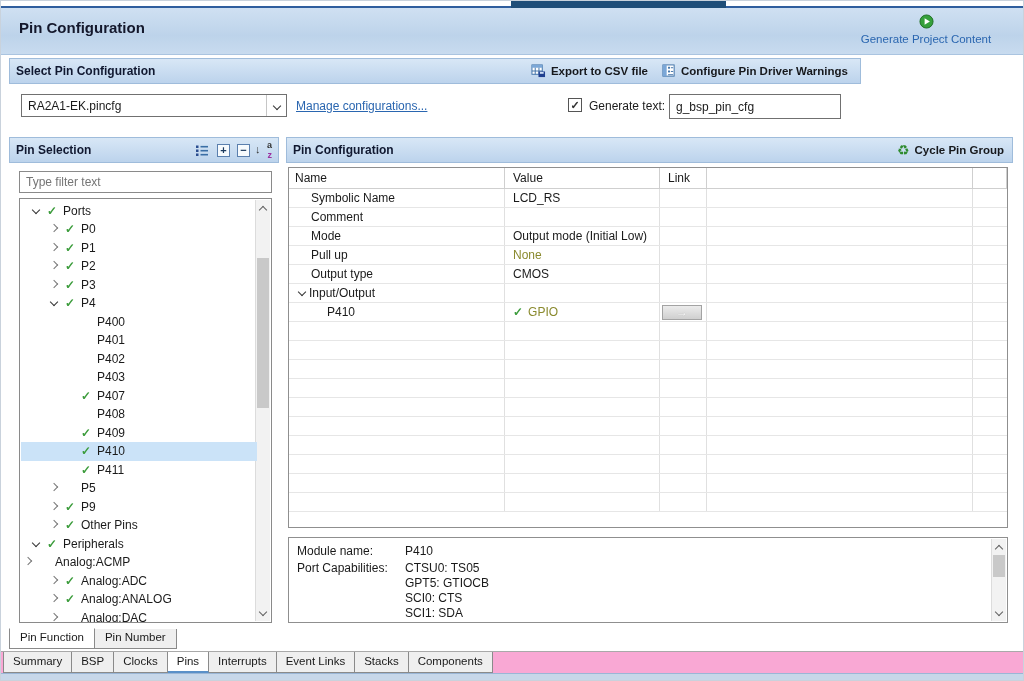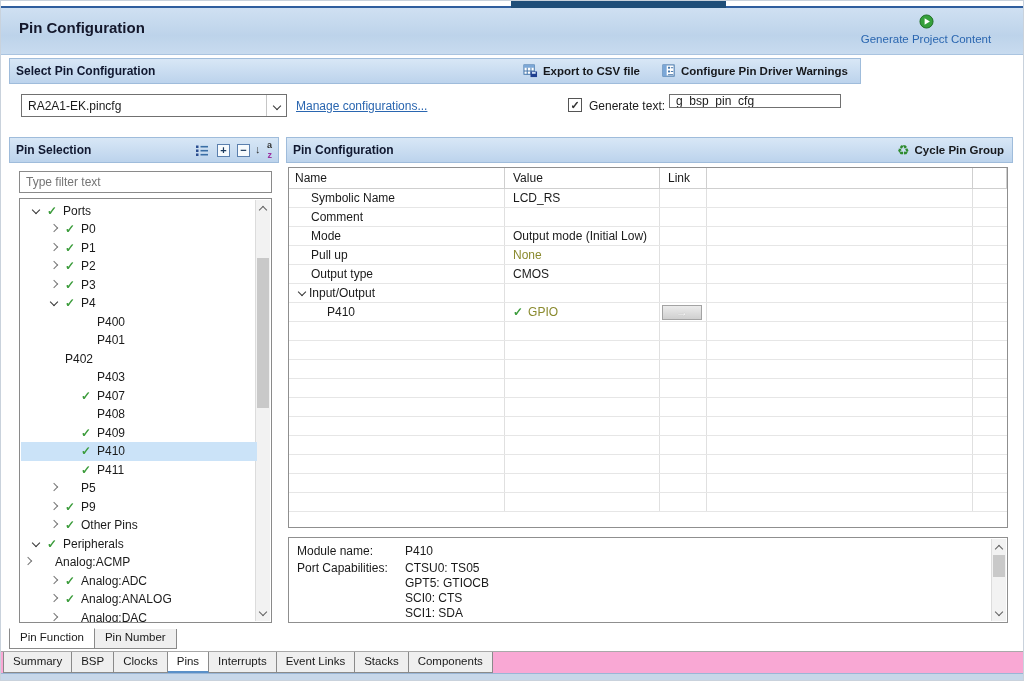--- a/index.html
+++ b/index.html
@@ -19,34 +19,34 @@
     border-bottom:1px solid #aac4e0;}
   .page-title{position:absolute;left:18px;top:11px;font-size:15px;font-weight:bold;color:#14182c;}
   .gen-block{position:absolute;right:8px;top:6px;width:182px;text-align:center;cursor:pointer;}
   .gen-block svg{display:inline-block;}
   .gen-label{display:block;margin-top:1px;color:#2a66b0;font-size:11.5px;}
   
   .select-band{position:absolute;left:8px;top:57px;width:852px;height:26px;
     background:linear-gradient(180deg,#d8e7f6 0%,#bcd3ec 100%);
     border:1px solid #9fbcdb;display:flex;align-items:center;}
   .select-band .hdr{font-weight:bold;color:#101830;padding-left:6px;}
-  .band-buttons{margin-left:auto;display:flex;align-items:center;gap:14px;padding-right:8px;}
+  .band-buttons{margin-left:auto;display:flex;align-items:center;gap:6px;padding-right:8px;}
   .band-btn{display:flex;align-items:center;gap:5px;padding:2px 4px;cursor:pointer;}
   .band-btn span{color:#16181c;font-weight:bold;font-size:11.5px;}
   
   .combo{position:absolute;left:20px;top:93px;width:266px;height:23px;border:1px solid #707070;background:#fff;
     display:flex;align-items:center;padding-left:6px;cursor:pointer;}
   .combo .cv{flex:1;}
   .combo .dd{width:20px;height:100%;border-left:1px solid #c6c6c6;display:flex;align-items:center;justify-content:center;}
   .link{color:#2a66b0;text-decoration:underline;cursor:pointer;}
   .manage-link{position:absolute;left:295px;top:98px;}
   .gcheck{position:absolute;left:567px;top:97px;width:14px;height:14px;border:1px solid #555;background:#fff;
     display:flex;align-items:center;justify-content:center;font-size:11px;font-weight:bold;color:#333;cursor:pointer;}
   .gcheck-label{position:absolute;left:588px;top:98px;}
-  .ginput{position:absolute;left:668px;top:93px;width:172px;height:14px;border:1px solid #707070;
+  .ginput{position:absolute;left:668px;top:93px;width:172px;height:25px;border:1px solid #707070;
     font-family:"Liberation Sans",sans-serif;font-size:12px;padding:0 6px;color:#1a1a1a;}
   
   .panel-band{position:absolute;height:26px;background:linear-gradient(180deg,#d8e7f6 0%,#bcd3ec 100%);
     border:1px solid #9fbcdb;display:flex;align-items:center;}
   .panel-band .hdr{font-weight:bold;color:#101830;padding-left:6px;}
   #left-band{left:8px;top:136px;width:270px;}
   #right-band{left:285px;top:136px;width:727px;}
   .ltools{margin-left:auto;display:flex;align-items:center;gap:7px;padding-right:6px;}
   .tool{cursor:pointer;display:flex;align-items:center;}
   .sq-btn{width:13px;height:13px;border:1px solid #5a7fae;background:#f6fafd;color:#1c3a5e;
@@ -263,21 +263,21 @@
         <span class="tlabel">P4</span>
       </div>
       <div class="titem" style="top: 113px; padding-left: 60px;">
         <span class="ck"></span>
         <span class="tlabel">P400</span>
       </div>
       <div class="titem" style="top: 131.5px; padding-left: 60px;">
         <span class="ck"></span>
         <span class="tlabel">P401</span>
       </div>
-      <div class="titem" style="top: 150px; padding-left: 28px;">
+      <div class="titem" style="top: 150px; padding-left: 60px;">
         <span class="ck"></span>
         <span class="tlabel">P402</span>
       </div>
       <div class="titem" style="top: 168.5px; padding-left: 60px;">
         <span class="ck"></span>
         <span class="tlabel">P403</span>
       </div>
       <div class="titem" style="top: 187px; padding-left: 60px;">
         <span class="ck">✓</span>
         <span class="tlabel">P407</span>

